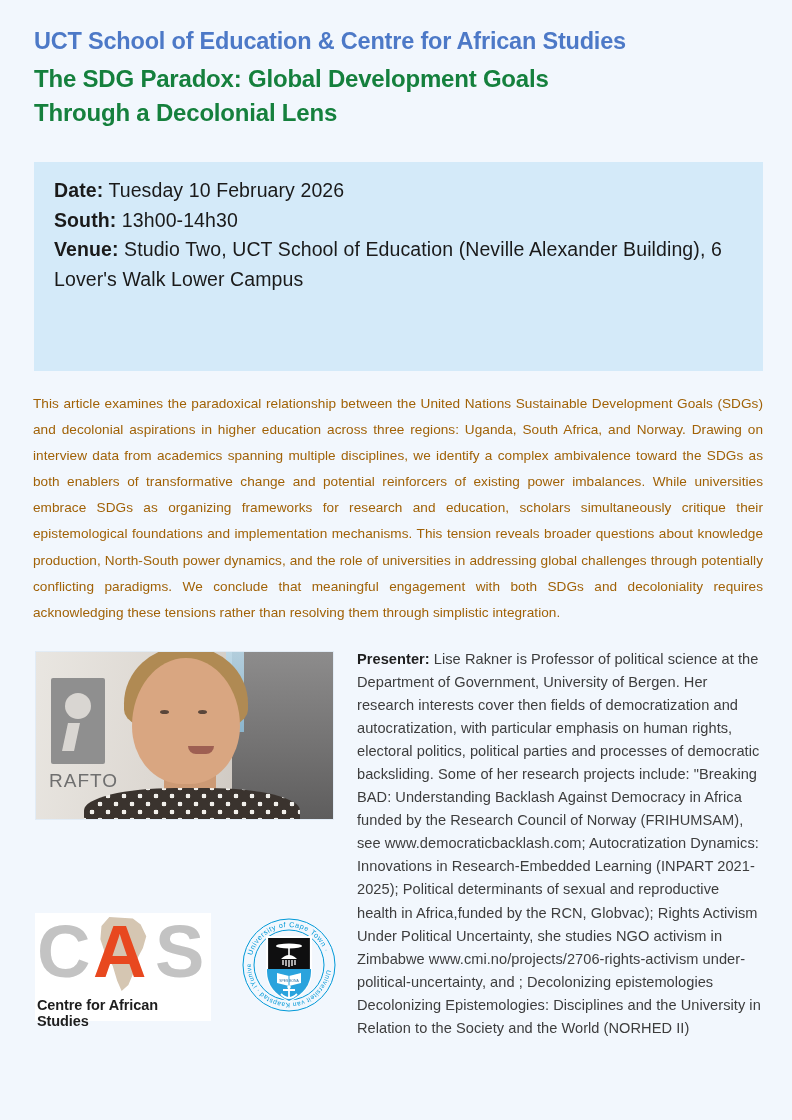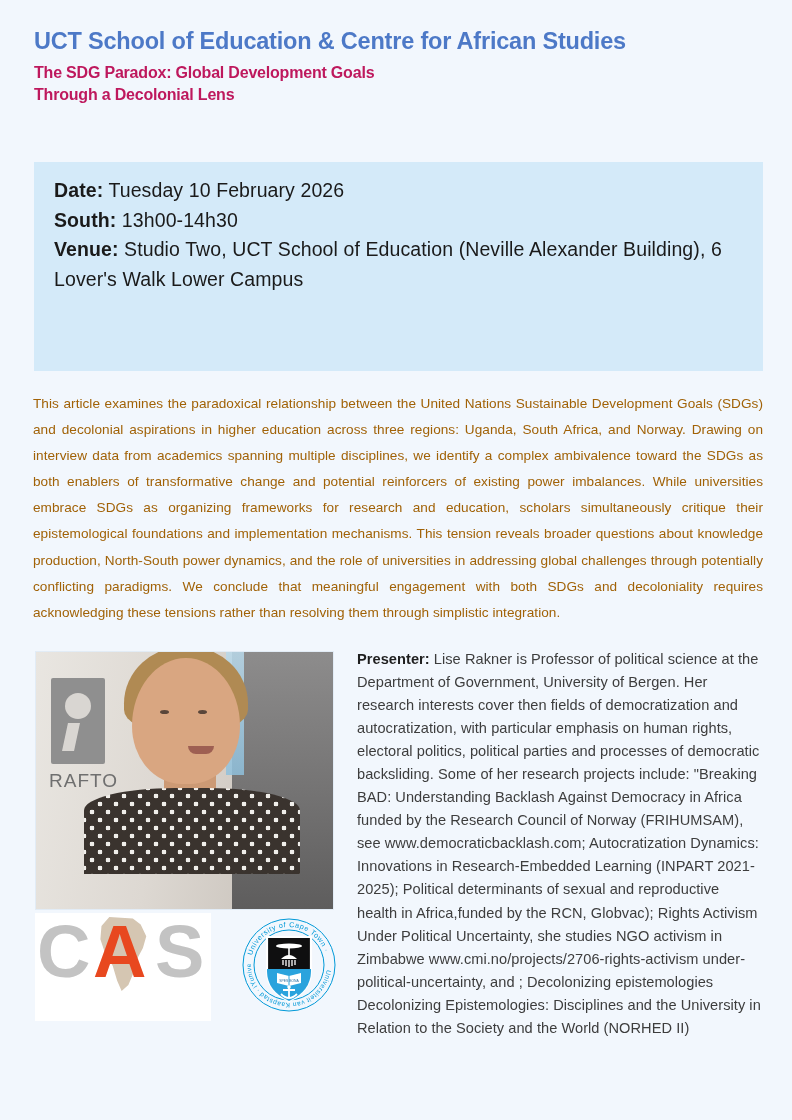--- a/index.html
+++ b/index.html
@@ -30,22 +30,22 @@
   }
   .org-line {
     color: #4d79c7;
     font-size: 23.5px;
     font-weight: bold;
     letter-spacing: -0.2px;
     line-height: 1.18;
     white-space: nowrap;
   }
   .event-title {
-    color: #be185d;
-    font-size: 16px;
+    color: #15803d;
+    font-size: 24px;
     font-weight: bold;
     letter-spacing: -0.2px;
     line-height: 1.42;
     margin-top: 6px;
   }
   .event-title .tl {
     display: block;
   }
 
   
@@ -88,21 +88,21 @@
     left: 0;
     top: 648px;
     width: 792px;
   }
 
   .photo {
     position: absolute;
     left: 35px;
     top: 3px;
     width: 299px;
-    height: 259px;
+    height: 169px;
     background: #6e6e6e;
     overflow: hidden;
     border: 1px solid #e2ecf6;
     box-sizing: border-box;
   }
   .photo .wall {
     position: absolute;
     left: 0; top: 0;
     width: 68%;
     height: 100%;
@@ -345,20 +345,21 @@
 
     <div class="cas-logo">
       <div class="cas-mark">
         <div class="cas-africa"></div>
         <div class="cas-letters">
           <span class="cas-c">C</span>
           <span class="cas-s">S</span>
           <span class="cas-a">A</span>
         </div>
       </div>
+      <div class="cas-caption">Centre for African Studies</div>
     </div>
 
     <div class="uct-seal">
       <svg width="104" height="104" viewBox="0 0 104 104">
         <defs>
           <path id="ringTop" d="M 14,52 A 38,38 0 0 1 90,52" fill="none"></path>
           <path id="ringBot" d="M 90,52 A 38,38 0 0 1 14,52" fill="none"></path>
         </defs>
         <circle cx="52" cy="52" r="46" fill="none" stroke="#0099d8" stroke-width="1"></circle>
         <circle cx="52" cy="52" r="35" fill="none" stroke="#0099d8" stroke-width="1"></circle>

